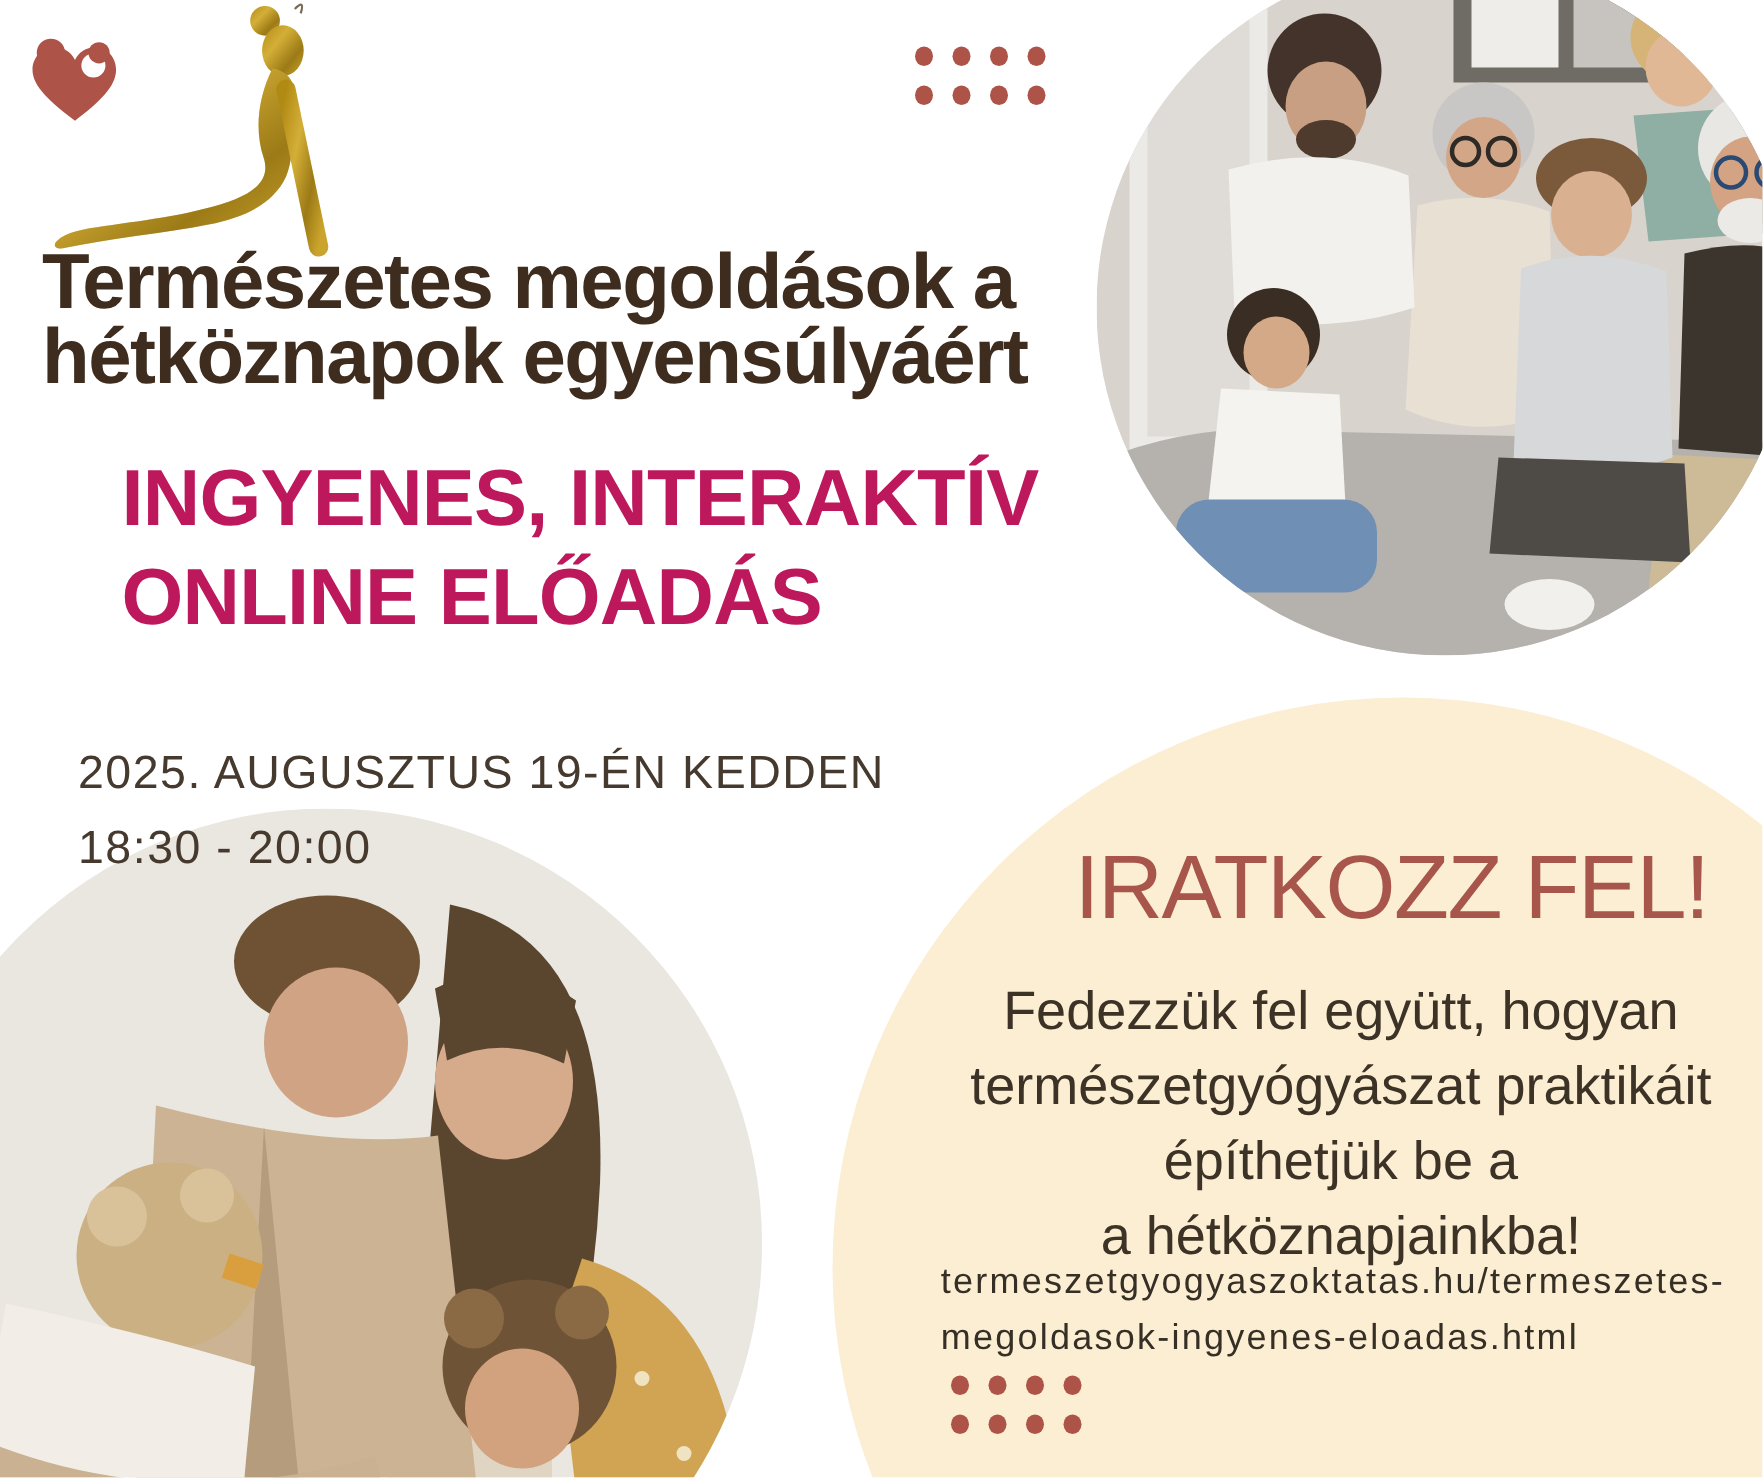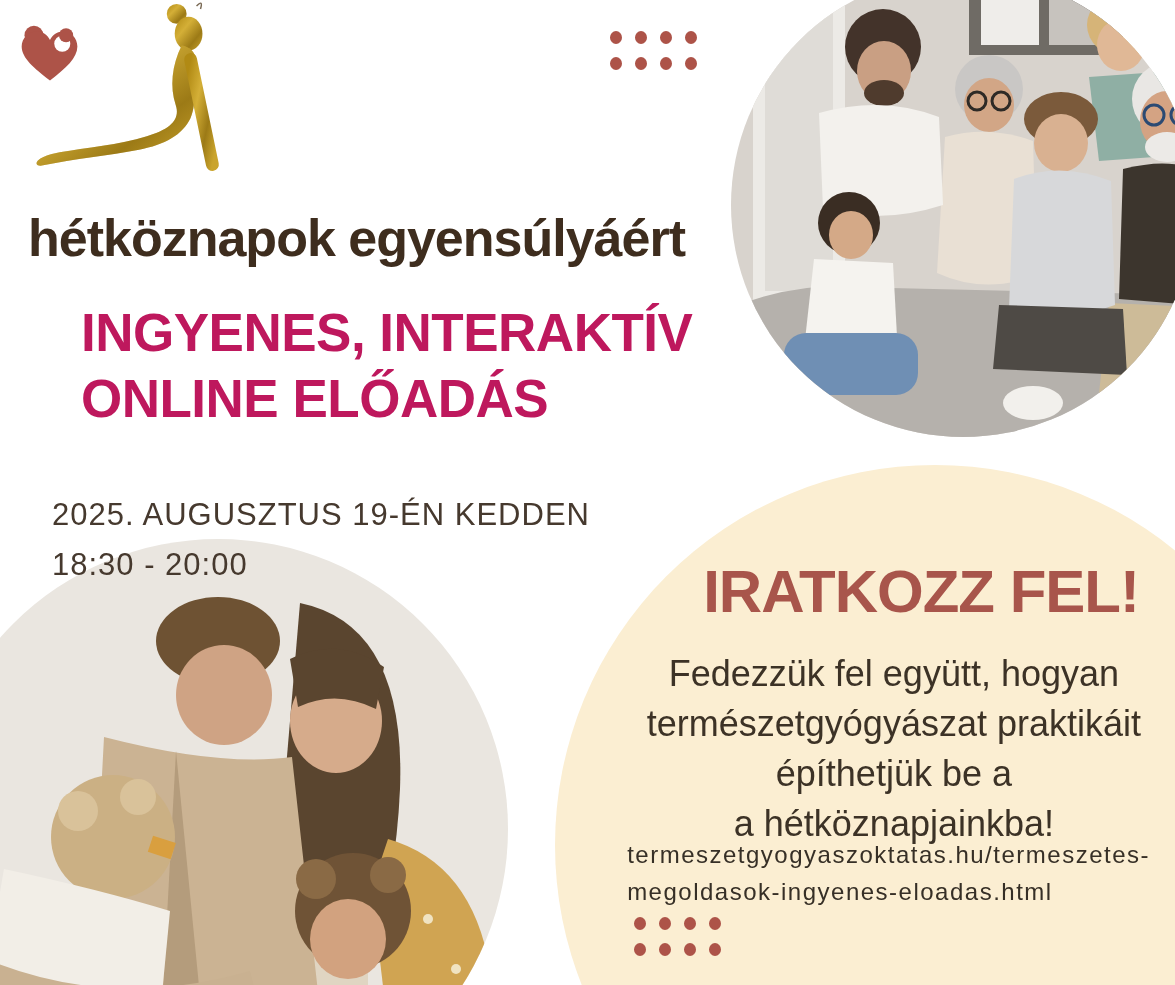--- a/index.html
+++ b/index.html
@@ -21,21 +21,21 @@
   .subtitle{
     position:absolute;left:81px;top:300px;margin:0;
     font-size:53px;font-weight:bold;color:#be185d;line-height:66px;letter-spacing:-0.5px;
   }
   .schedule{
     position:absolute;left:52px;top:442px;width:620px;text-align:left;
     color:#46392e;font-size:31px;line-height:50px;letter-spacing:1px;margin-top:48px;
   }
   .signup-heading{
     position:absolute;right:36px;top:558px;margin:0;text-align:right;
-    font-size:60px;font-weight:bold;color:#a8554b;line-height:68px;letter-spacing:-1px;
+    font-size:60px;font-weight:normal;color:#a8554b;line-height:68px;letter-spacing:-1px;
   }
   .signup-body{
     position:absolute;right:34px;top:649px;text-align:center;
     font-size:36px;color:#3c3226;line-height:50px;
   }
   .signup-url{
     position:absolute;right:25px;top:836px;text-align:left;
     font-size:24px;color:#362f26;line-height:37px;letter-spacing:1.5px;
   }
   .dots{position:absolute;display:grid;grid-template-columns:repeat(4,25px);grid-auto-rows:26px;}
@@ -177,21 +177,21 @@
       <span class="dot"></span>
       <span class="dot"></span>
       <span class="dot"></span>
       <span class="dot"></span>
       <span class="dot"></span>
       <span class="dot"></span>
       <span class="dot"></span>
   </div>
 
   <h1 class="title">
-    <br>
+    <span>Természetes megoldások a</span><br>
     <span>hétköznapok egyensúlyáért</span>
   </h1>
 
   <h2 class="subtitle">
     <span>INGYENES, INTERAKTÍV</span><br>
     <span>ONLINE ELŐADÁS</span>
   </h2>
 
   <div class="schedule">
     <div>2025. AUGUSZTUS 19-ÉN KEDDEN</div>

